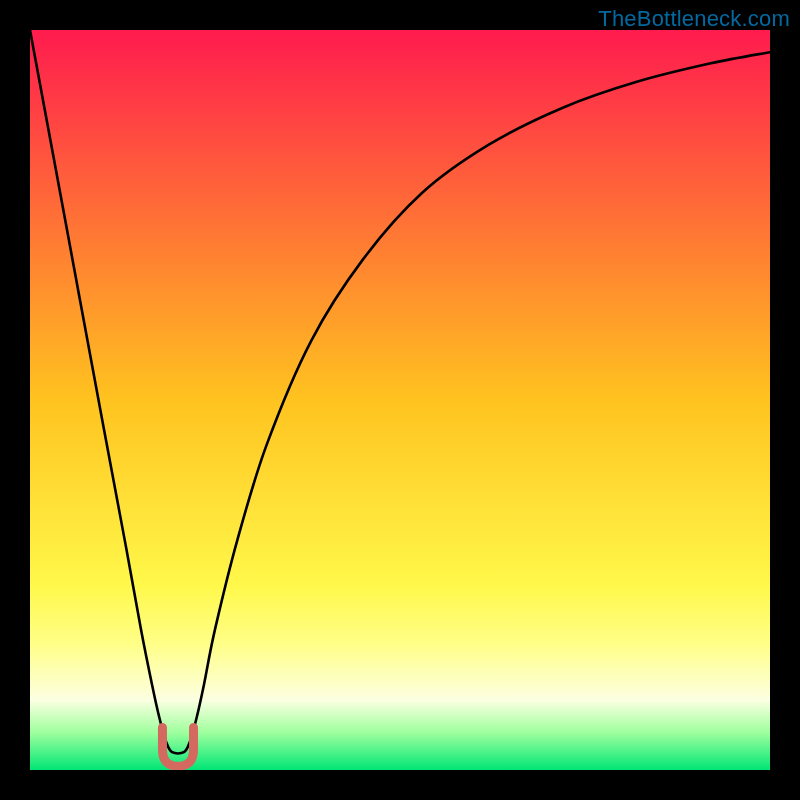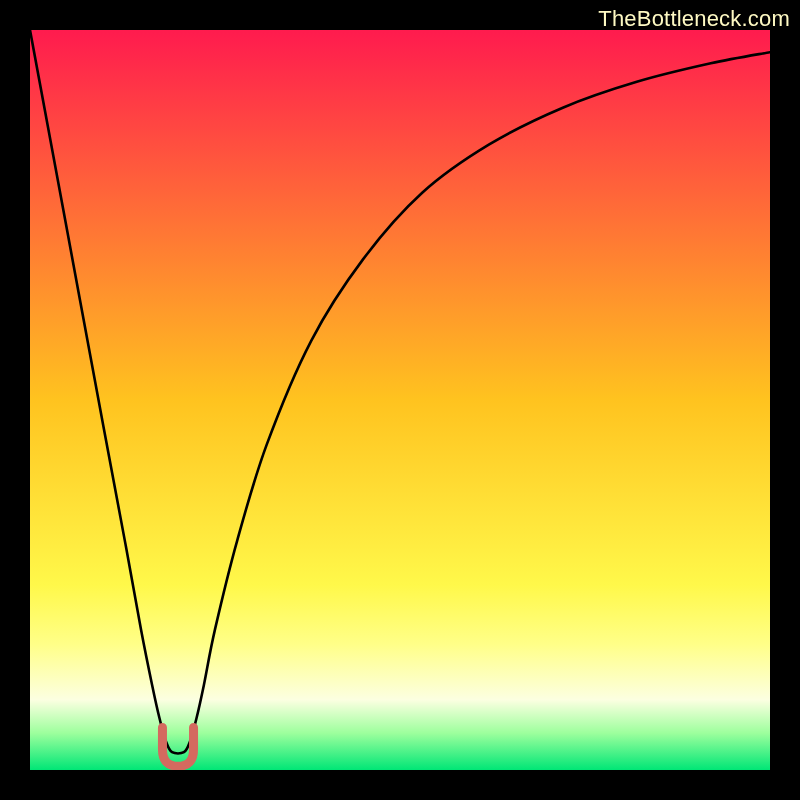--- a/index.html
+++ b/index.html
@@ -23,21 +23,21 @@
     top: 30px;
     width: 740px;
     height: 740px;
     overflow: hidden;
   }
   .watermark {
     position: absolute;
     top: 6px;
     right: 10px;
     font-size: 22px;
-    color: #fef9c3;
+    color: #0369a1;
     font-weight: 500;
     letter-spacing: 0.2px;
     user-select: none;
   }
   svg { display: block; }
 </style>
 </head>
 <body>
 
 <div class="frame">

